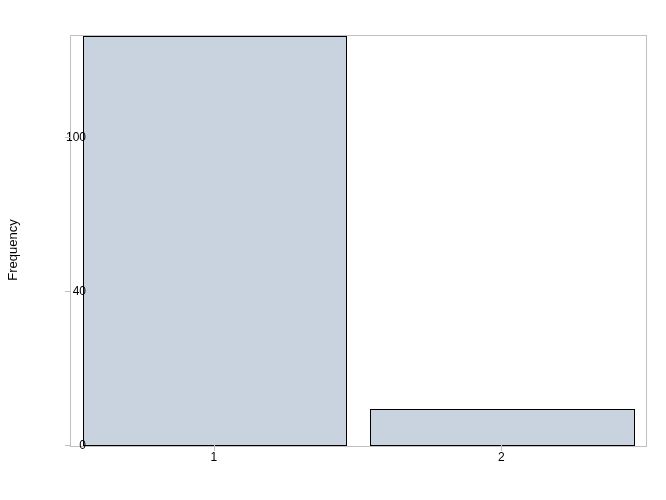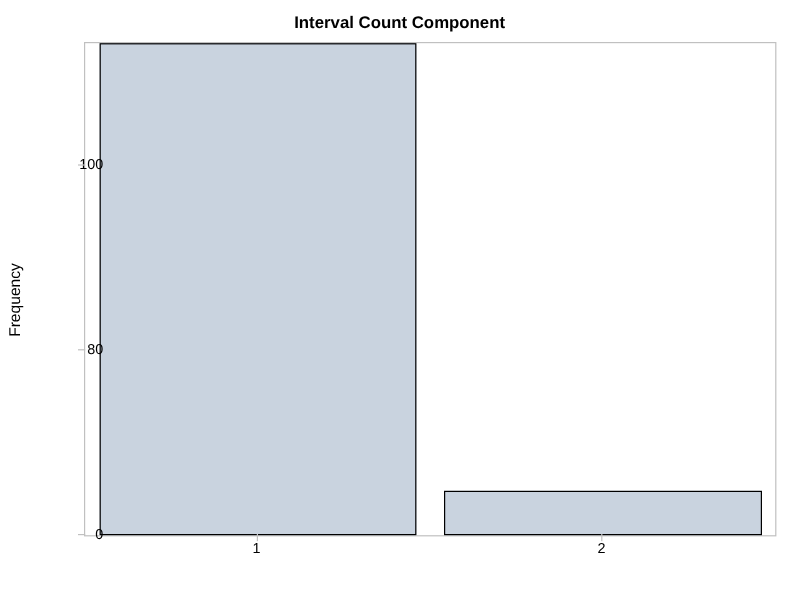--- a/index.html
+++ b/index.html
@@ -85,35 +85,34 @@
     position: absolute;
     background: #c9d3df;
     border: 1px solid #000;
     box-sizing: border-box;
   }
 </style>
 </head>
 <body>
 
 <div class="chart-container">
-  <div class="chart-title">Interval Count Component</div>
 
   <div class="y-label">Frequency</div>
 
   <div class="plot-area">
     <div id="bars">
         <div class="bar" style="left: 11.5px; width: 264.5px; height: 410px; bottom: 0px; background: rgb(201, 211, 223); border-color: rgb(0, 0, 0);"></div>
         <div class="bar" style="left: 299px; width: 264.5px; height: 36.9925px; bottom: 0px; background: rgb(201, 211, 223); border-color: rgb(0, 0, 0);"></div>
       </div>
   </div>
 
   <div id="y-axis">
       <div class="y-tick" style="top: 445px;">0</div>
       <div class="y-tick-mark" style="top: 445px;"></div>
-      <div class="y-tick" style="top: 290.865px;">80</div>
+      <div class="y-tick" style="top: 290.865px;">40</div>
       <div class="y-tick-mark" style="top: 290.865px;"></div>
       <div class="y-tick" style="top: 136.729px;">100</div>
       <div class="y-tick-mark" style="top: 136.729px;"></div>
     </div>
   <div id="x-axis">
       <div class="x-tick" style="left: 213.75px;">1</div>
       <div class="x-tick-mark" style="left: 213.75px;"></div>
       <div class="x-tick" style="left: 501.25px;">2</div>
       <div class="x-tick-mark" style="left: 501.25px;"></div>
     </div>

